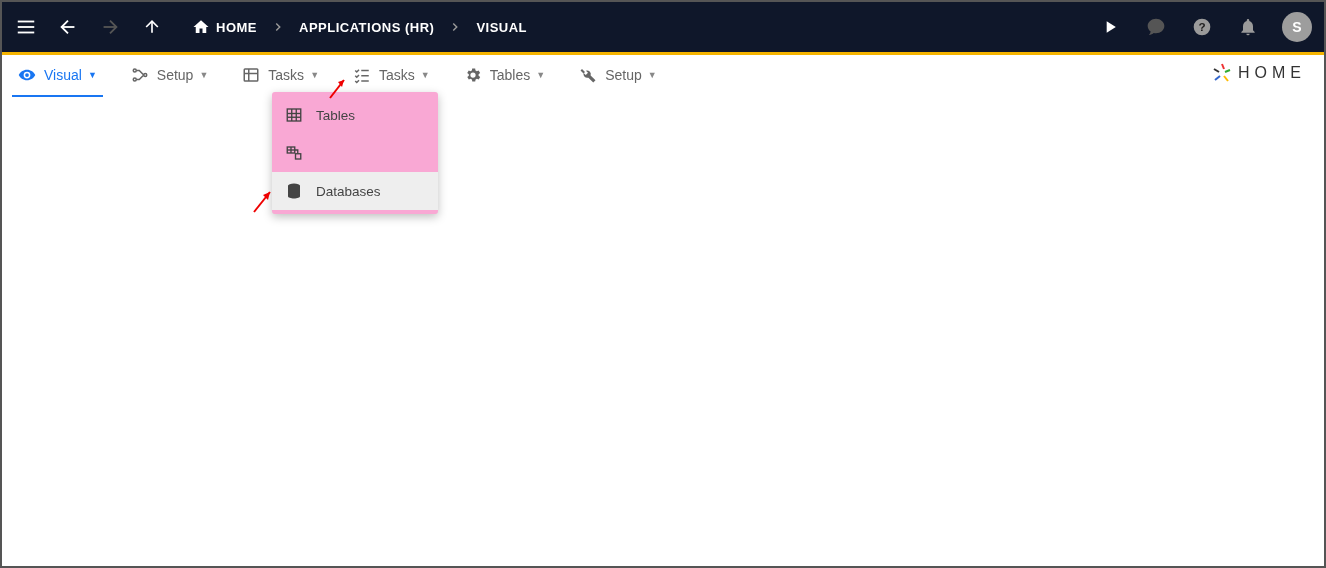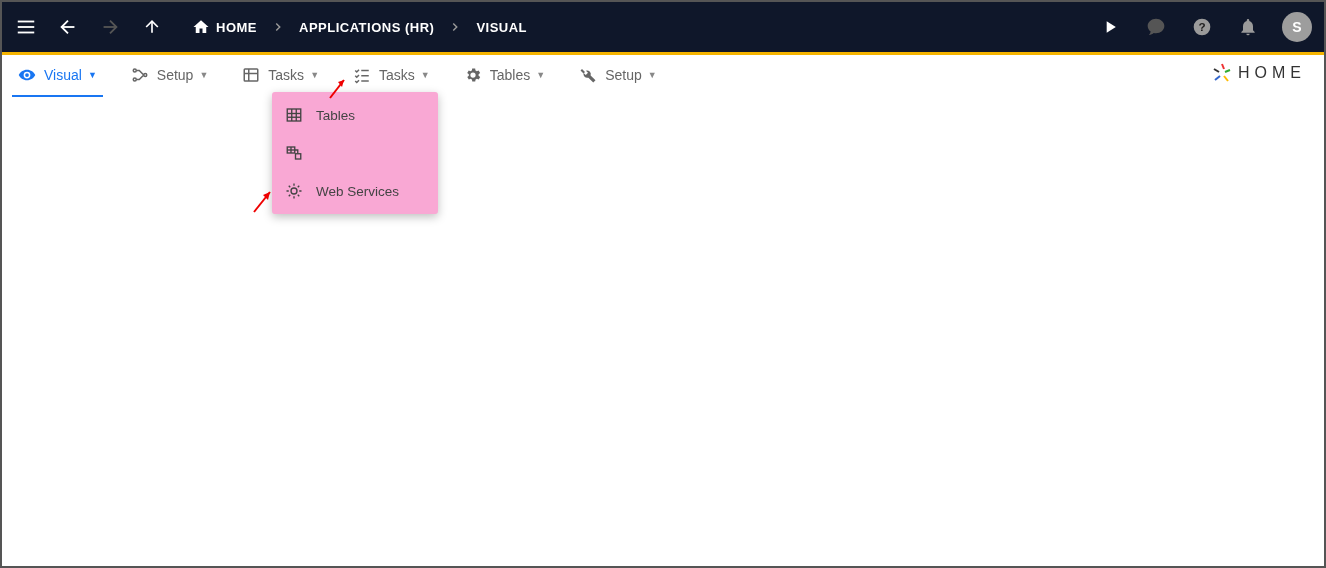--- a/index.html
+++ b/index.html
@@ -231,28 +231,30 @@
       <span class="icon">
         <svg width="18" height="18" viewBox="0 0 24 24" fill="none" stroke="currentColor" stroke-width="1.8">
             <rect x="3" y="4" width="10" height="8"></rect>
             <rect x="14" y="13" width="7" height="7"></rect>
             <line x1="3" y1="8" x2="13" y2="8"></line>
             <line x1="8" y1="4" x2="8" y2="12"></line>
             <path d="M13 8 H17 V13"></path>
           </svg>
       </span>
     </div>
-    <div class="dd-item">
-      <span class="icon">
-        <svg width="18" height="18" viewBox="0 0 24 24" fill="none" stroke="currentColor" stroke-width="1.8">
-            <circle cx="12" cy="12" r="4"></circle>
-            <path d="M12 2v3M12 19v3M2 12h3M19 12h3M5 5l2 2M17 17l2 2M19 5l-2 2M5 19l2-2"></path>
-          </svg>
-      </span>
-      <span>Web Services</span>
+    <div class="dd-item hover">
+      <span class="icon">
+        <svg width="18" height="18" viewBox="0 0 24 24" fill="currentColor">
+            <ellipse cx="12" cy="5" rx="8" ry="3"></ellipse>
+            <path d="M4 5v5c0 1.7 3.6 3 8 3s8-1.3 8-3V5"></path>
+            <path d="M4 10v5c0 1.7 3.6 3 8 3s8-1.3 8-3v-5"></path>
+            <path d="M4 15v4c0 1.7 3.6 3 8 3s8-1.3 8-3v-4"></path>
+          </svg>
+      </span>
+      <span>Databases</span>
     </div>
   </div>
 
   <svg class="ann" style="left:324px; top:70px;" width="30" height="30">
     <line x1="4" y1="26" x2="18" y2="8" stroke="#e00" stroke-width="2"></line>
     <polygon points="18,8 12,10 16,15" fill="#e00"></polygon>
   </svg>
   <svg class="ann" style="left:248px; top:184px;" width="30" height="30">
     <line x1="4" y1="26" x2="20" y2="6" stroke="#e00" stroke-width="2"></line>
     <polygon points="20,6 13,9 18,14" fill="#e00"></polygon>

